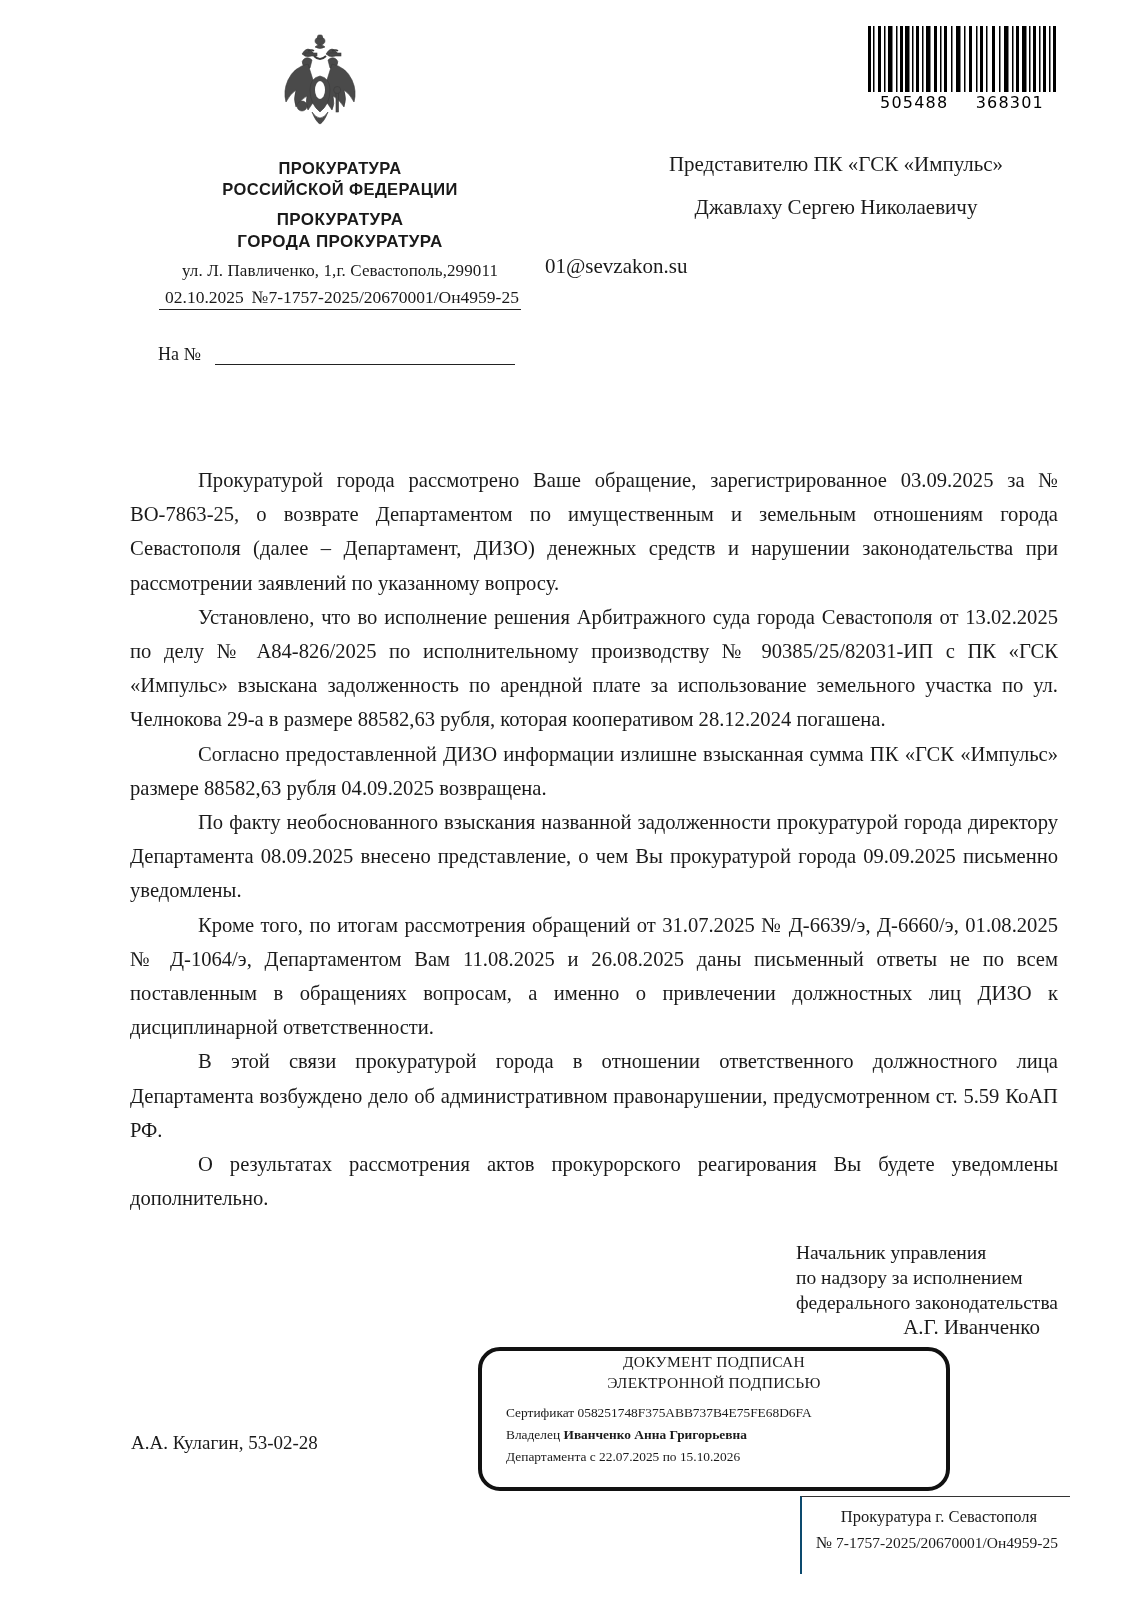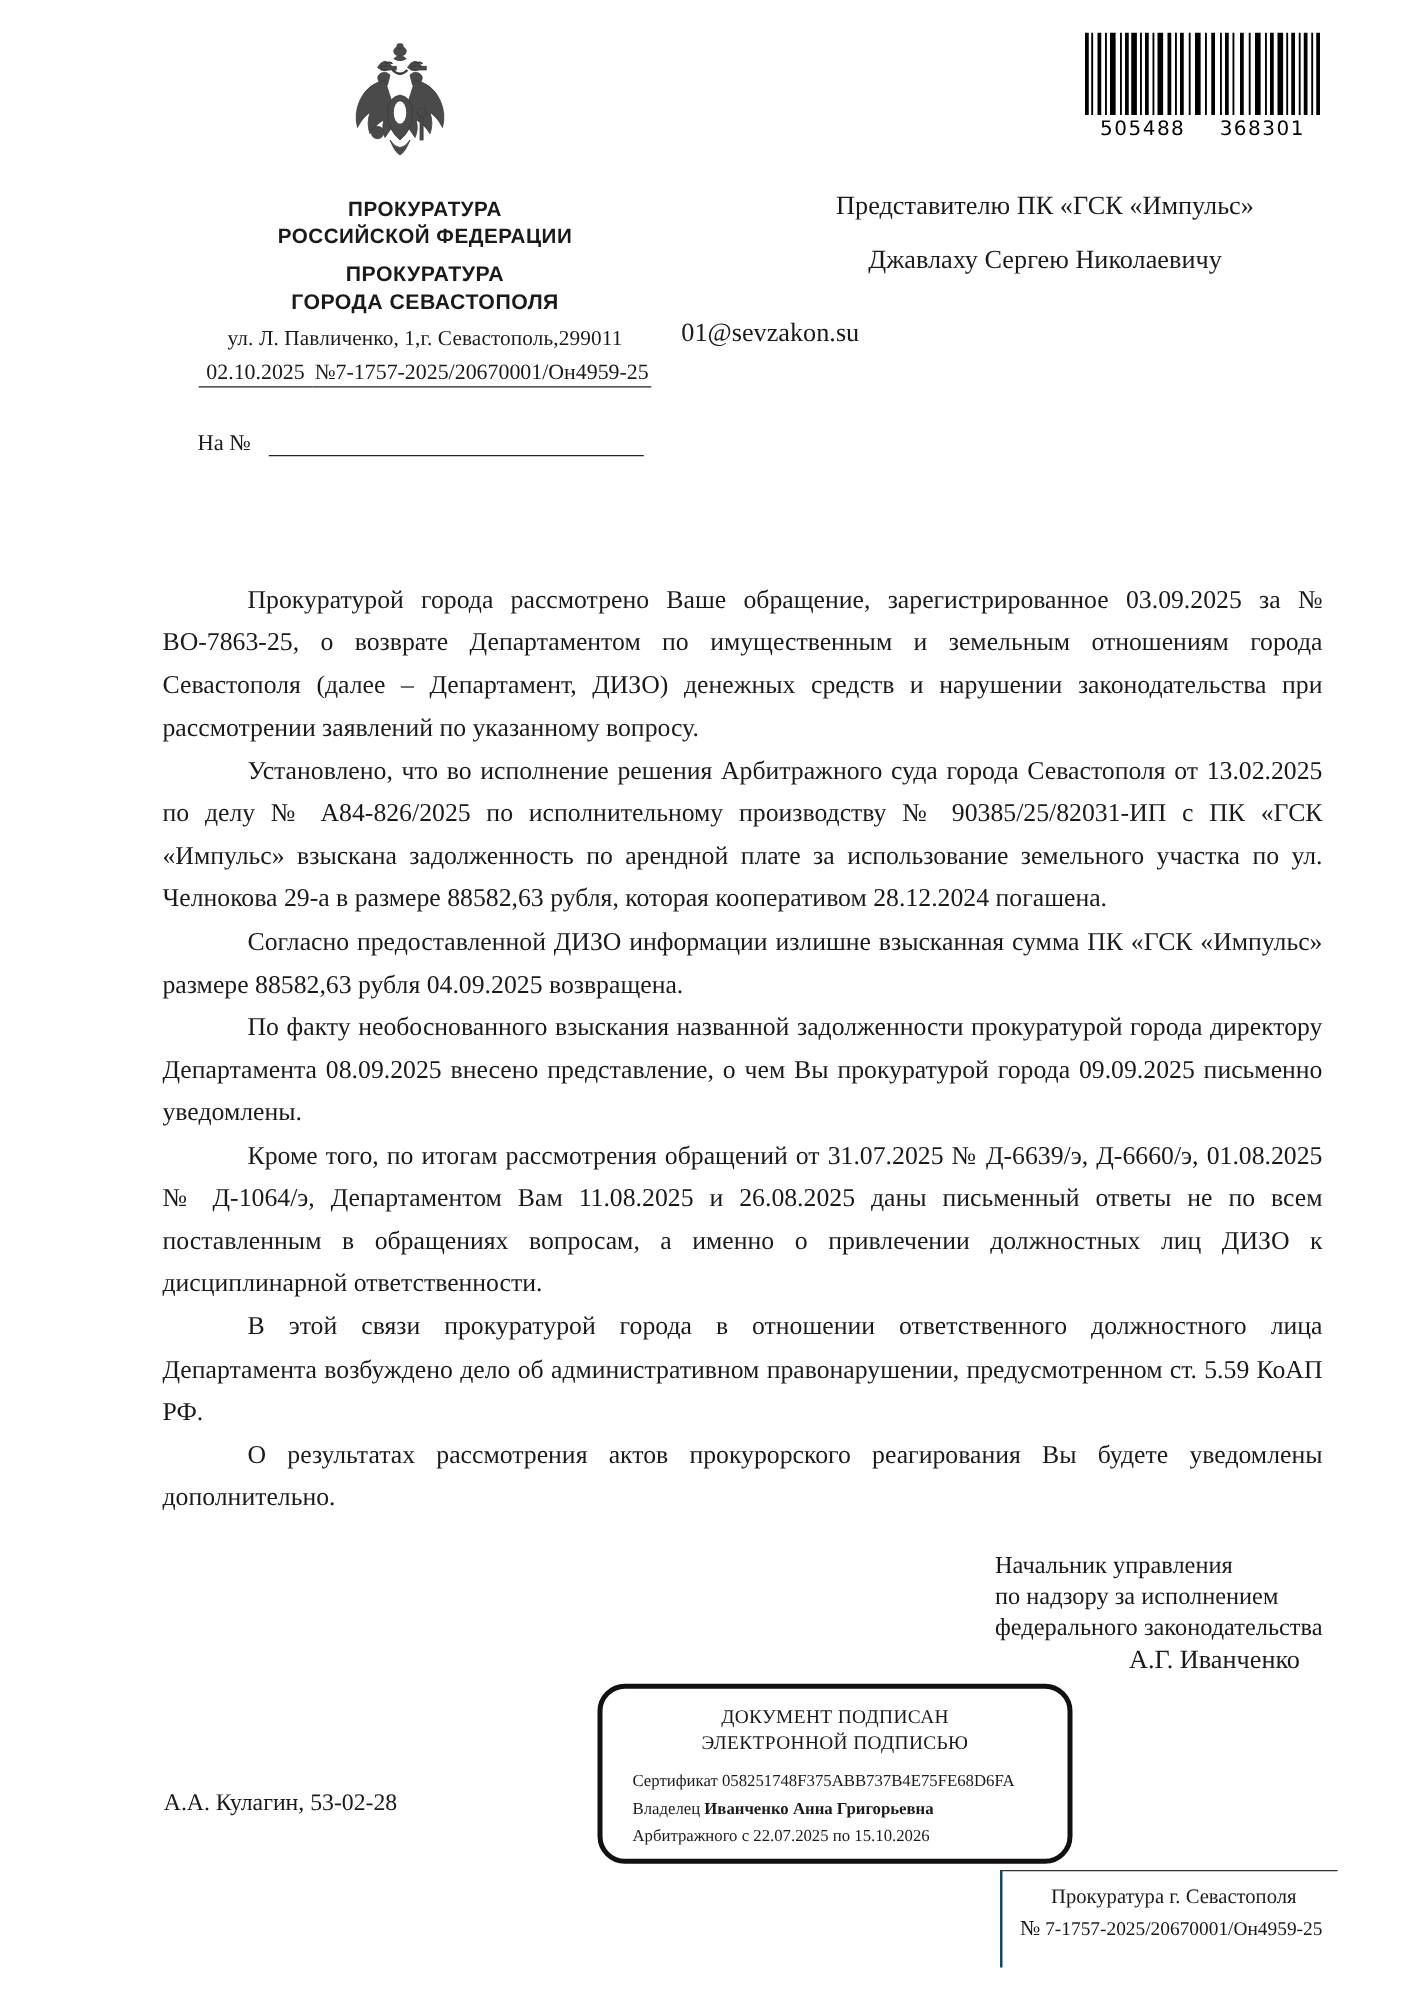--- a/index.html
+++ b/index.html
@@ -164,26 +164,25 @@
     font-size: 21px;
     padding-bottom: 2px;
     padding-right: 18px;
   }
 
   
   .esign {
     position: absolute;
     top: 1347px;
     left: 478px;
-    width: 380px;
+    width: 472px;
     height: 144px;
     border: 4px solid #111;
     border-radius: 22px;
     text-align: center;
-    padding-top: 12px;
   }
   .esign-head {
     font-size: 15.5px;
     line-height: 21px;
     letter-spacing: 0.3px;
   }
   .esign-rows {
     margin-top: 9px;
     font-size: 13.4px;
     line-height: 22px;
@@ -306,21 +305,21 @@
     <g fill="#ffffff">
       <ellipse cx="48" cy="56" rx="5" ry="9"></ellipse>
     </g>
   </svg>
 
   <div class="letterhead">
     <div class="lh-line1">ПРОКУРАТУРА</div>
     <div class="lh-line2">РОССИЙСКОЙ ФЕДЕРАЦИИ</div>
     <div class="lh-gap"></div>
     <div class="lh-line3">ПРОКУРАТУРА</div>
-    <div class="lh-line4">ГОРОДА СЕВАСТОПОЛЯ</div>
+    <div class="lh-line4">ГОРОДА ПРОКУРАТУРА</div>
     <div class="lh-address">ул. Л. Павличенко, 1,г. Севастополь,299011</div>
     <div class="lh-datenum">
       <span class="lh-date">02.10.2025</span>
       <span class="lh-no"><span>№</span><span>7-1757-2025/20670001/Он4959-25</span></span>
     </div>
     <div class="lh-na">
       <span>На №</span>
       <span class="lh-na-rule"></span>
     </div>
   </div>
@@ -358,21 +357,21 @@
     <div class="esign-rows">
       <div>
         <span class="lbl">Сертификат</span>
         <span>058251748F375ABB737B4E75FE68D6FA</span>
       </div>
       <div>
         <span class="lbl">Владелец</span>
         <span class="bold">Иванченко Анна Григорьевна</span>
       </div>
       <div>
-        <span class="lbl">Арбитражного с</span>
+        <span class="lbl">Департамента с</span>
         <span>22.07.2025</span>
         <span>по</span>
         <span>15.10.2026</span>
       </div>
     </div>
   </div>
 
   <div class="regstamp">
     <div class="regstamp-line1">Прокуратура г. Севастополя</div>
     <div class="regstamp-line2">

